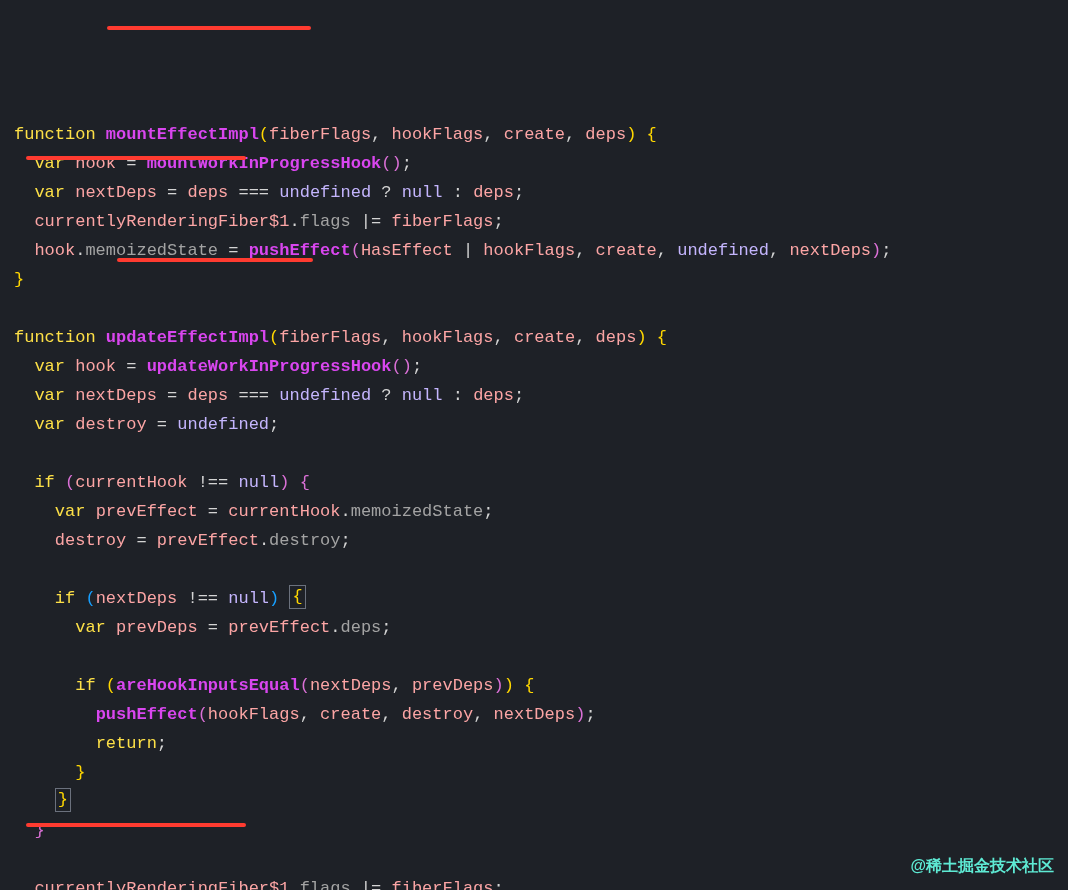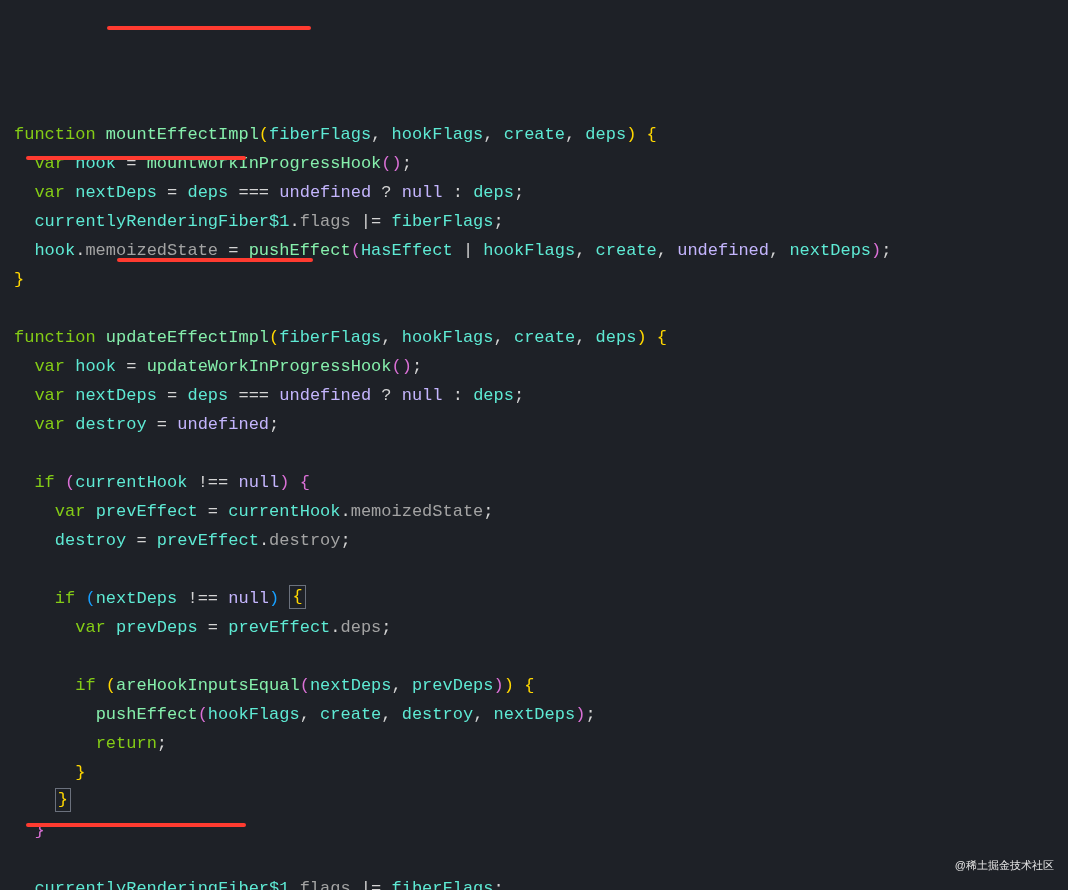--- a/index.html
+++ b/index.html
@@ -9,44 +9,45 @@
     font-size:17px;
     line-height:29px;
     color:#abb2bf;
     width:1068px;
     height:890px;
     overflow:hidden;
     position:relative;
     padding:4px 0 0 14px;
     white-space:pre;
   }
-  .tok-kw   { color:#84cc16; }       
-  .tok-fn   { color:#86efac; }       
-  .tok-prm  { color:#5eead4; }       
+  .tok-kw   { color:#fde047; }       
+  .tok-fn   { color:#d946ef;font-weight:bold; }       
+  .tok-prm  { color:#fca5a5; }       
   .tok-op   { color:#d4d4d4; }       
   .tok-prop { color:#a3a3a3; }       
   .tok-const{ color:#c4b5fd; }       
   .tok-br   { color:#ffd700; }       
   .tok-br2  { color:#da70d6; }       
   .tok-br3  { color:#179fff; }
   .box { display:inline-block; border:1px solid #6b717d; padding:0 2px; line-height:22px; height:24px; vertical-align:2px; color:#ffd700;}
   .underline {
     position:absolute;
     height:4px;
     background:#ff3b30;
     border-radius:2px;
   }
   .watermark {
     position:absolute;
     right:14px;
     bottom:10px;
-    font-size:11px;
-    color:#e5e5e5;
+    font-size:16px;
+    color:#5eead4;
     font-family: -apple-system, sans-serif;
     white-space:nowrap;
+    font-weight:bold;
   }
   .code-line { display:block; }
 </style>
 </head>
 <body>
 
 
 
 <div id="code"><span class="code-line"><span class="tok-kw">function </span><span class="tok-fn">mountEffectImpl</span><span class="tok-br">(</span><span class="tok-prm">fiberFlags</span><span class="tok-op">, </span><span class="tok-prm">hookFlags</span><span class="tok-op">, </span><span class="tok-prm">create</span><span class="tok-op">, </span><span class="tok-prm">deps</span><span class="tok-br">) </span><span class="tok-br">{</span></span><span class="code-line"><span class="tok-op">  </span><span class="tok-kw">var </span><span class="tok-prm">hook</span><span class="tok-op"> = </span><span class="tok-fn">mountWorkInProgressHook</span><span class="tok-br2">()</span><span class="tok-op">;</span></span><span class="code-line"><span class="tok-op">  </span><span class="tok-kw">var </span><span class="tok-prm">nextDeps</span><span class="tok-op"> = </span><span class="tok-prm">deps</span><span class="tok-op"> === </span><span class="tok-const">undefined</span><span class="tok-op"> ? </span><span class="tok-const">null</span><span class="tok-op"> : </span><span class="tok-prm">deps</span><span class="tok-op">;</span></span><span class="code-line"><span class="tok-op">  </span><span class="tok-prm">currentlyRenderingFiber$1</span><span class="tok-op">.</span><span class="tok-prop">flags</span><span class="tok-op"> |= </span><span class="tok-prm">fiberFlags</span><span class="tok-op">;</span></span><span class="code-line"><span class="tok-op">  </span><span class="tok-prm">hook</span><span class="tok-op">.</span><span class="tok-prop">memoizedState</span><span class="tok-op"> = </span><span class="tok-fn">pushEffect</span><span class="tok-br2">(</span><span class="tok-prm">HasEffect</span><span class="tok-op"> | </span><span class="tok-prm">hookFlags</span><span class="tok-op">, </span><span class="tok-prm">create</span><span class="tok-op">, </span><span class="tok-const">undefined</span><span class="tok-op">, </span><span class="tok-prm">nextDeps</span><span class="tok-br2">)</span><span class="tok-op">;</span></span><span class="code-line"><span class="tok-br">}</span></span><span class="code-line"><span class="tok-op"> </span></span><span class="code-line"><span class="tok-kw">function </span><span class="tok-fn">updateEffectImpl</span><span class="tok-br">(</span><span class="tok-prm">fiberFlags</span><span class="tok-op">, </span><span class="tok-prm">hookFlags</span><span class="tok-op">, </span><span class="tok-prm">create</span><span class="tok-op">, </span><span class="tok-prm">deps</span><span class="tok-br">) </span><span class="tok-br">{</span></span><span class="code-line"><span class="tok-op">  </span><span class="tok-kw">var </span><span class="tok-prm">hook</span><span class="tok-op"> = </span><span class="tok-fn">updateWorkInProgressHook</span><span class="tok-br2">()</span><span class="tok-op">;</span></span><span class="code-line"><span class="tok-op">  </span><span class="tok-kw">var </span><span class="tok-prm">nextDeps</span><span class="tok-op"> = </span><span class="tok-prm">deps</span><span class="tok-op"> === </span><span class="tok-const">undefined</span><span class="tok-op"> ? </span><span class="tok-const">null</span><span class="tok-op"> : </span><span class="tok-prm">deps</span><span class="tok-op">;</span></span><span class="code-line"><span class="tok-op">  </span><span class="tok-kw">var </span><span class="tok-prm">destroy</span><span class="tok-op"> = </span><span class="tok-const">undefined</span><span class="tok-op">;</span></span><span class="code-line"><span class="tok-op"> </span></span><span class="code-line"><span class="tok-op">  </span><span class="tok-kw">if </span><span class="tok-br2">(</span><span class="tok-prm">currentHook</span><span class="tok-op"> !== </span><span class="tok-const">null</span><span class="tok-br2">) </span><span class="tok-br2">{</span></span><span class="code-line"><span class="tok-op">    </span><span class="tok-kw">var </span><span class="tok-prm">prevEffect</span><span class="tok-op"> = </span><span class="tok-prm">currentHook</span><span class="tok-op">.</span><span class="tok-prop">memoizedState</span><span class="tok-op">;</span></span><span class="code-line"><span class="tok-op">    </span><span class="tok-prm">destroy</span><span class="tok-op"> = </span><span class="tok-prm">prevEffect</span><span class="tok-op">.</span><span class="tok-prop">destroy</span><span class="tok-op">;</span></span><span class="code-line"><span class="tok-op"> </span></span><span class="code-line"><span class="tok-op">    </span><span class="tok-kw">if </span><span class="tok-br3">(</span><span class="tok-prm">nextDeps</span><span class="tok-op"> !== </span><span class="tok-const">null</span><span class="tok-br3">) </span><span class="box">{</span></span><span class="code-line"><span class="tok-op">      </span><span class="tok-kw">var </span><span class="tok-prm">prevDeps</span><span class="tok-op"> = </span><span class="tok-prm">prevEffect</span><span class="tok-op">.</span><span class="tok-prop">deps</span><span class="tok-op">;</span></span><span class="code-line"><span class="tok-op"> </span></span><span class="code-line"><span class="tok-op">      </span><span class="tok-kw">if </span><span class="tok-br">(</span><span class="tok-fn">areHookInputsEqual</span><span class="tok-br2">(</span><span class="tok-prm">nextDeps</span><span class="tok-op">, </span><span class="tok-prm">prevDeps</span><span class="tok-br2">)</span><span class="tok-br">) </span><span class="tok-br">{</span></span><span class="code-line"><span class="tok-op">        </span><span class="tok-fn">pushEffect</span><span class="tok-br2">(</span><span class="tok-prm">hookFlags</span><span class="tok-op">, </span><span class="tok-prm">create</span><span class="tok-op">, </span><span class="tok-prm">destroy</span><span class="tok-op">, </span><span class="tok-prm">nextDeps</span><span class="tok-br2">)</span><span class="tok-op">;</span></span><span class="code-line"><span class="tok-op">        </span><span class="tok-kw">return</span><span class="tok-op">;</span></span><span class="code-line"><span class="tok-op">      </span><span class="tok-br">}</span></span><span class="code-line"><span class="tok-op">    </span><span class="box">}</span></span><span class="code-line"><span class="tok-op">  </span><span class="tok-br2">}</span></span><span class="code-line"><span class="tok-op"> </span></span><span class="code-line"><span class="tok-op">  </span><span class="tok-prm">currentlyRenderingFiber$1</span><span class="tok-op">.</span><span class="tok-prop">flags</span><span class="tok-op"> |= </span><span class="tok-prm">fiberFlags</span><span class="tok-op">;</span></span></div>
 

